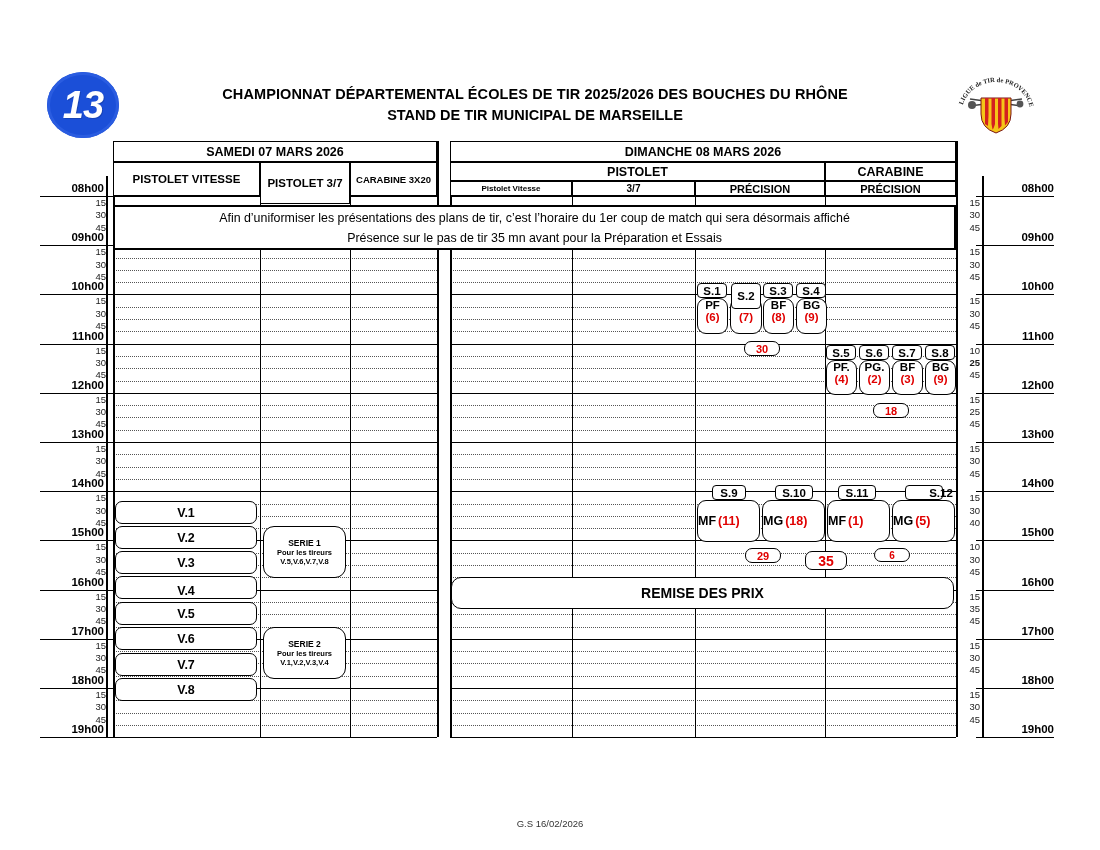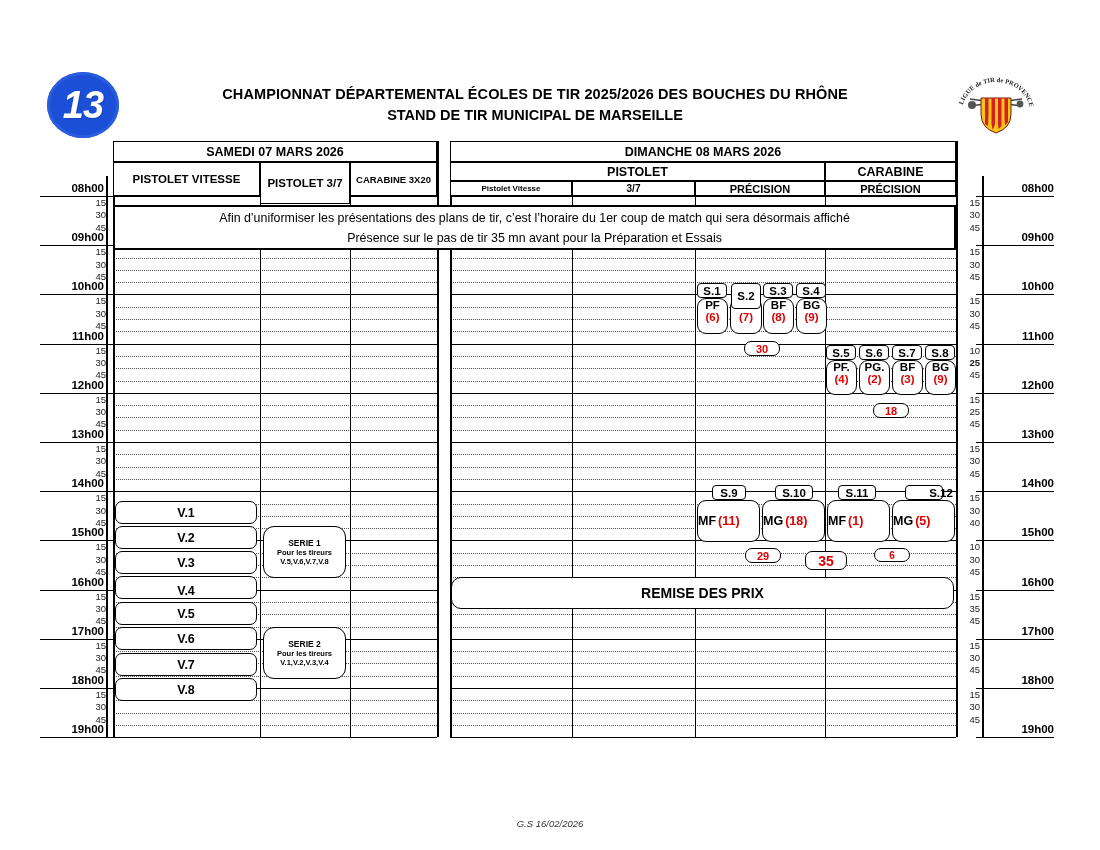--- a/index.html
+++ b/index.html
@@ -116,21 +116,21 @@
 
   #remise {
     position: absolute; left: 451px; top: 577px; width: 503px; height: 32px;
     border: 1.8px solid #000; border-radius: 10px; background: #fff;
     display: flex; align-items: center; justify-content: center;
     font-weight: bold; font-size: 14px; z-index: 9;
   }
 
   #footer {
     position: absolute; left: 0; top: 818px; width: 1100px;
-    text-align: center; font-size: 9.5px; color: #333; font-style: italic;
+    text-align: center; font-size: 9.5px; color: #333;
   }
 </style>
 </head>
 <body>
 
 <div id="logo13">
   <span class="num">13</span>
 </div>
 
 <div id="title-block">

